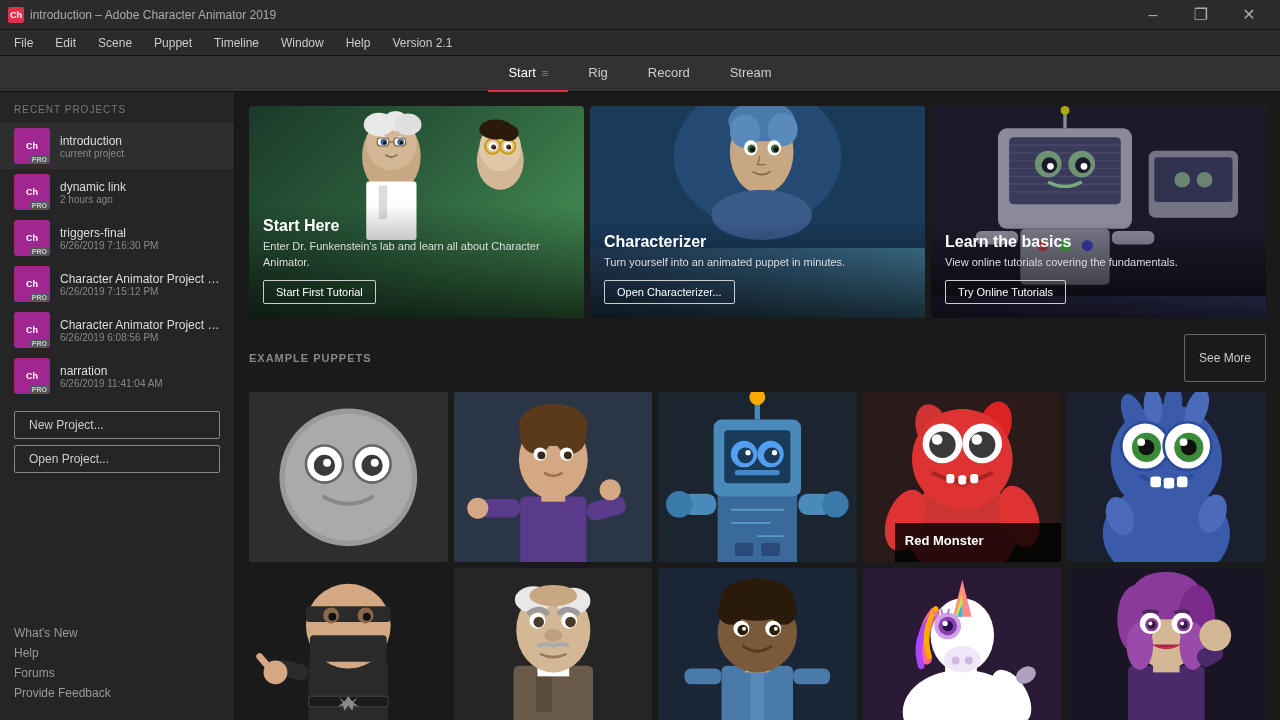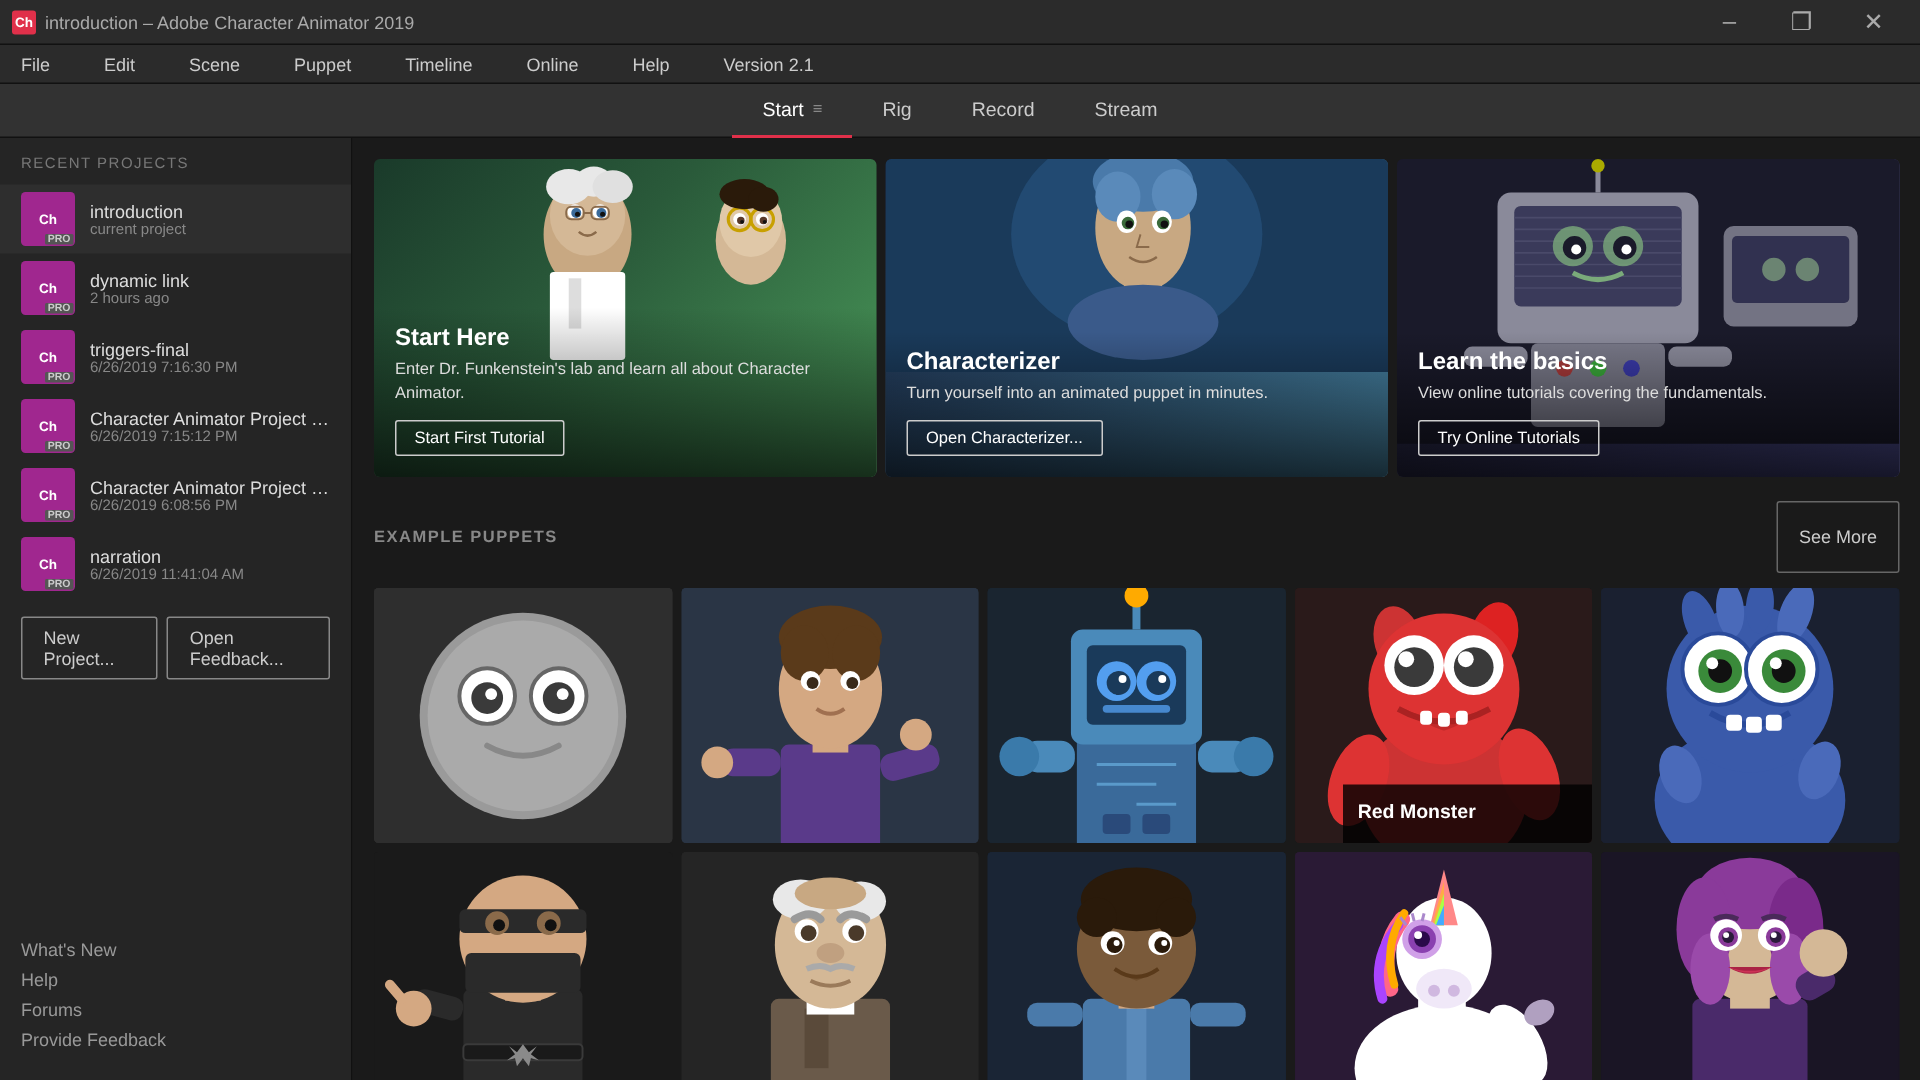--- a/index.html
+++ b/index.html
@@ -61,21 +61,21 @@
       justify-content: center;
     }
 
     
     #menubar {
       height: 26px;
       background: #2b2b2b;
       display: flex;
       align-items: center;
       padding: 0 6px;
-      gap: 20px;
+      gap: 6px;
       border-bottom: 1px solid #111;
     }
     .menu-item {
       padding: 3px 8px;
       font-size: 12px;
       color: #ccc;
       cursor: pointer;
       border-radius: 2px;
     }
 
@@ -165,21 +165,21 @@
       border-radius: 1px;
       font-weight: bold;
     }
     .project-info { flex: 1; overflow: hidden; }
     .project-name { font-size: 12px; color: #ddd; white-space: nowrap; overflow: hidden; text-overflow: ellipsis; }
     .project-sub { font-size: 10px; color: #888; }
 
     #sidebar-buttons {
       padding: 12px 14px;
       display: flex;
-      flex-direction: row;
+      flex-direction: column;
       gap: 6px;
     }
     .btn-primary {
       background: transparent;
       border: 1px solid #888;
       color: #ccc;
       padding: 6px 14px;
       font-size: 12px;
       cursor: pointer;
       text-align: left;
@@ -335,21 +335,21 @@
     <button class="title-btn close">✕</button>
   </div>
 </div>
 
 <div id="menubar">
 <div class="menu-item">File</div>
     <div class="menu-item">Edit</div>
     <div class="menu-item">Scene</div>
     <div class="menu-item">Puppet</div>
     <div class="menu-item">Timeline</div>
-    <div class="menu-item">Online</div>
+    <div class="menu-item">Window</div>
     <div class="menu-item">Help</div>
     <div class="menu-item">Version 2.1</div>
   </div>
 
 <div id="navbar">
 <div class="nav-tab active">Start<span class="nav-hamburger">≡</span></div>
     <div class="nav-tab">Rig</div>
     <div class="nav-tab">Record</div>
     <div class="nav-tab">Stream</div>
   </div>
@@ -397,21 +397,21 @@
         <div class="project-item">
           <div class="project-icon">Ch<span class="badge">PRO</span></div>
           <div class="project-info">
             <div class="project-name">narration</div>
             <div class="project-sub">6/26/2019 11:41:04 AM</div>
           </div>
         </div>
       </div>
     <div id="sidebar-buttons">
       <button class="btn-primary">New Project...</button>
-      <button class="btn-primary">Open Feedback...</button>
+      <button class="btn-primary">Open Project...</button>
     </div>
     <div id="sidebar-links">
         <div class="sidebar-link">What's New</div>
         <div class="sidebar-link">Help</div>
         <div class="sidebar-link">Forums</div>
         <div class="sidebar-link">Provide Feedback</div>
       </div>
   </div>
 
   <div id="content">

